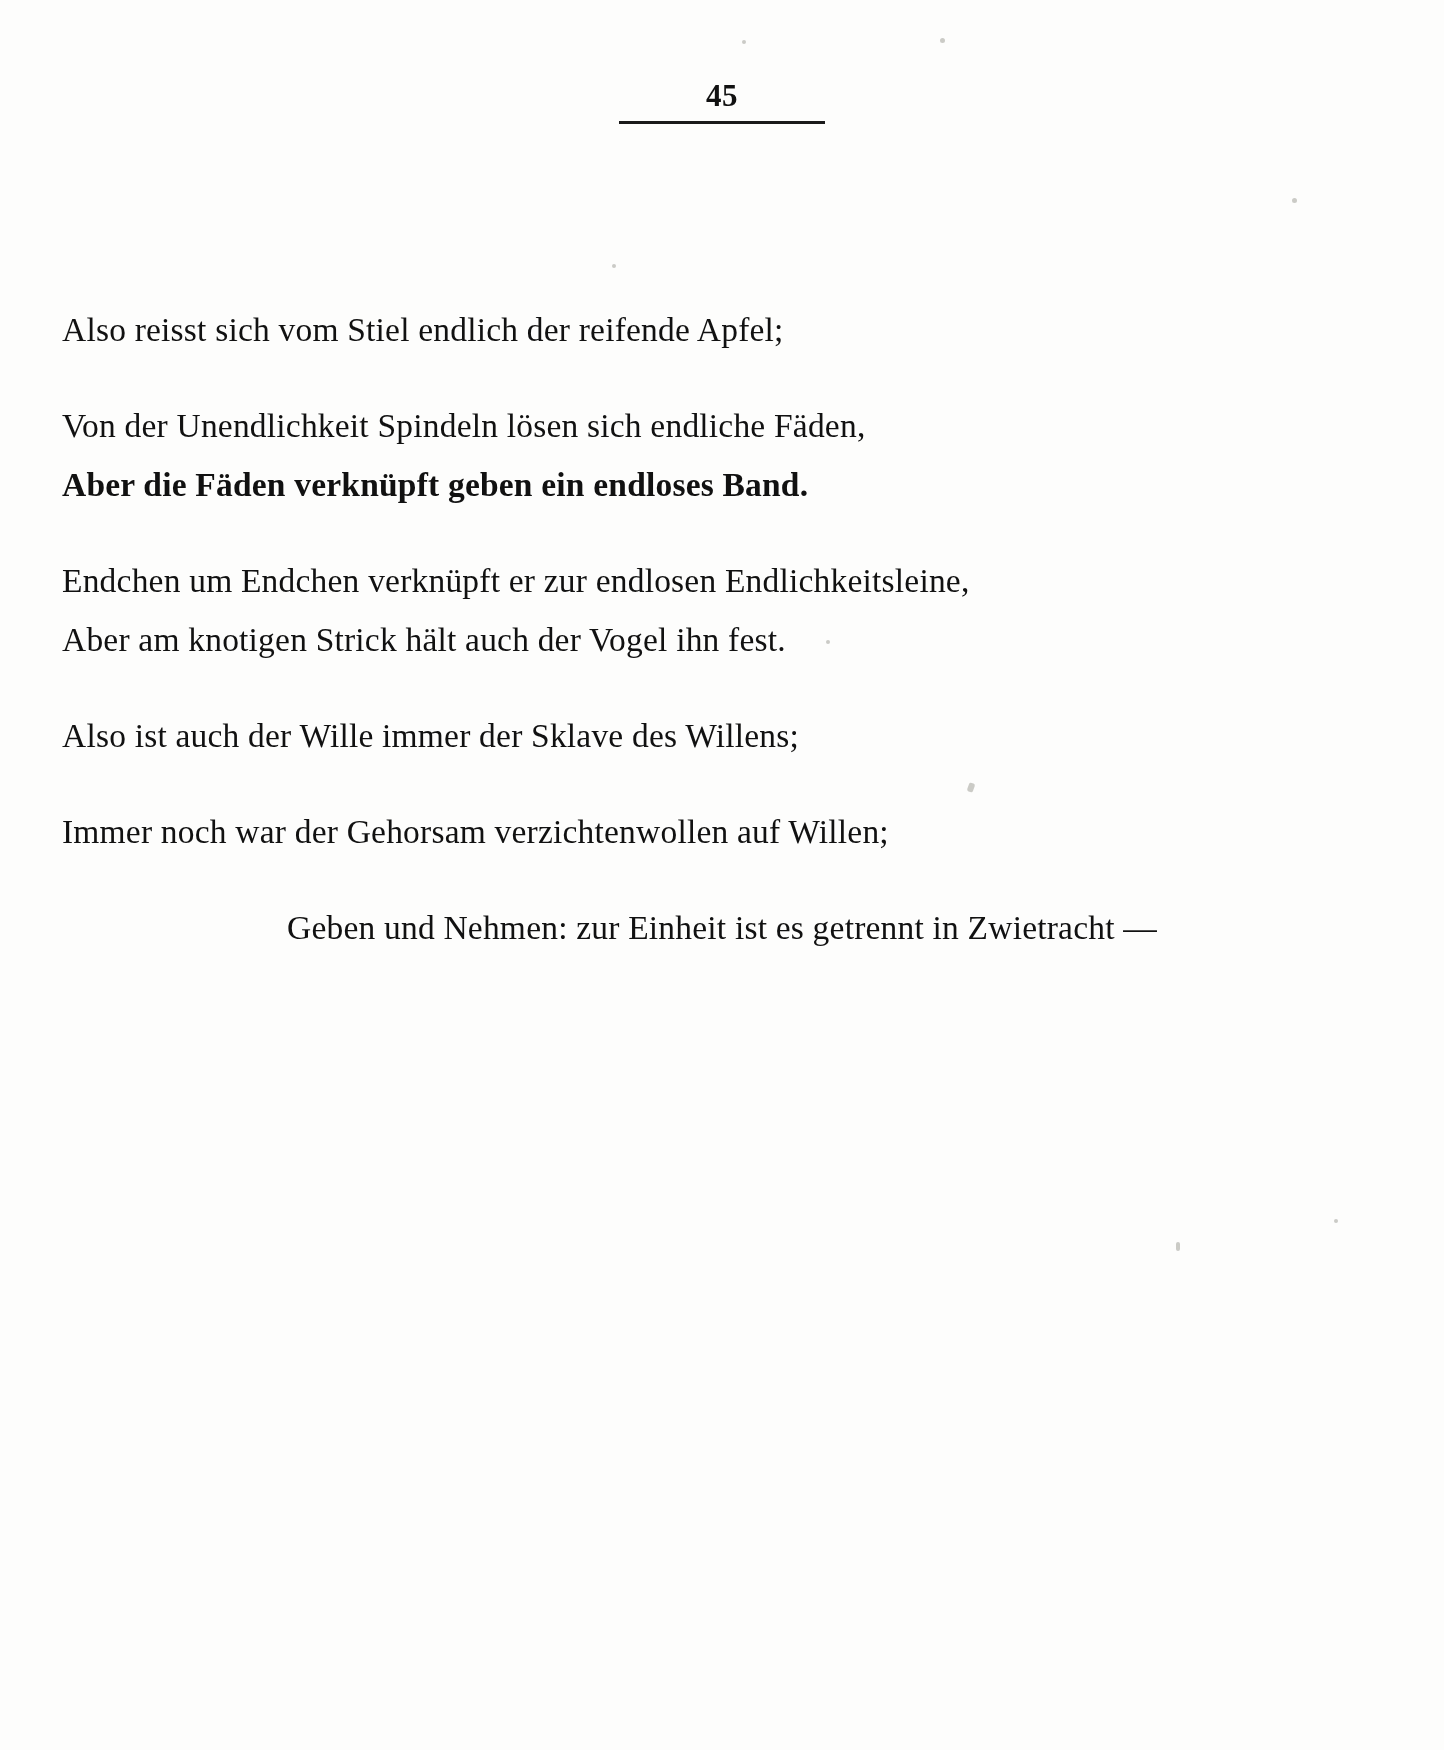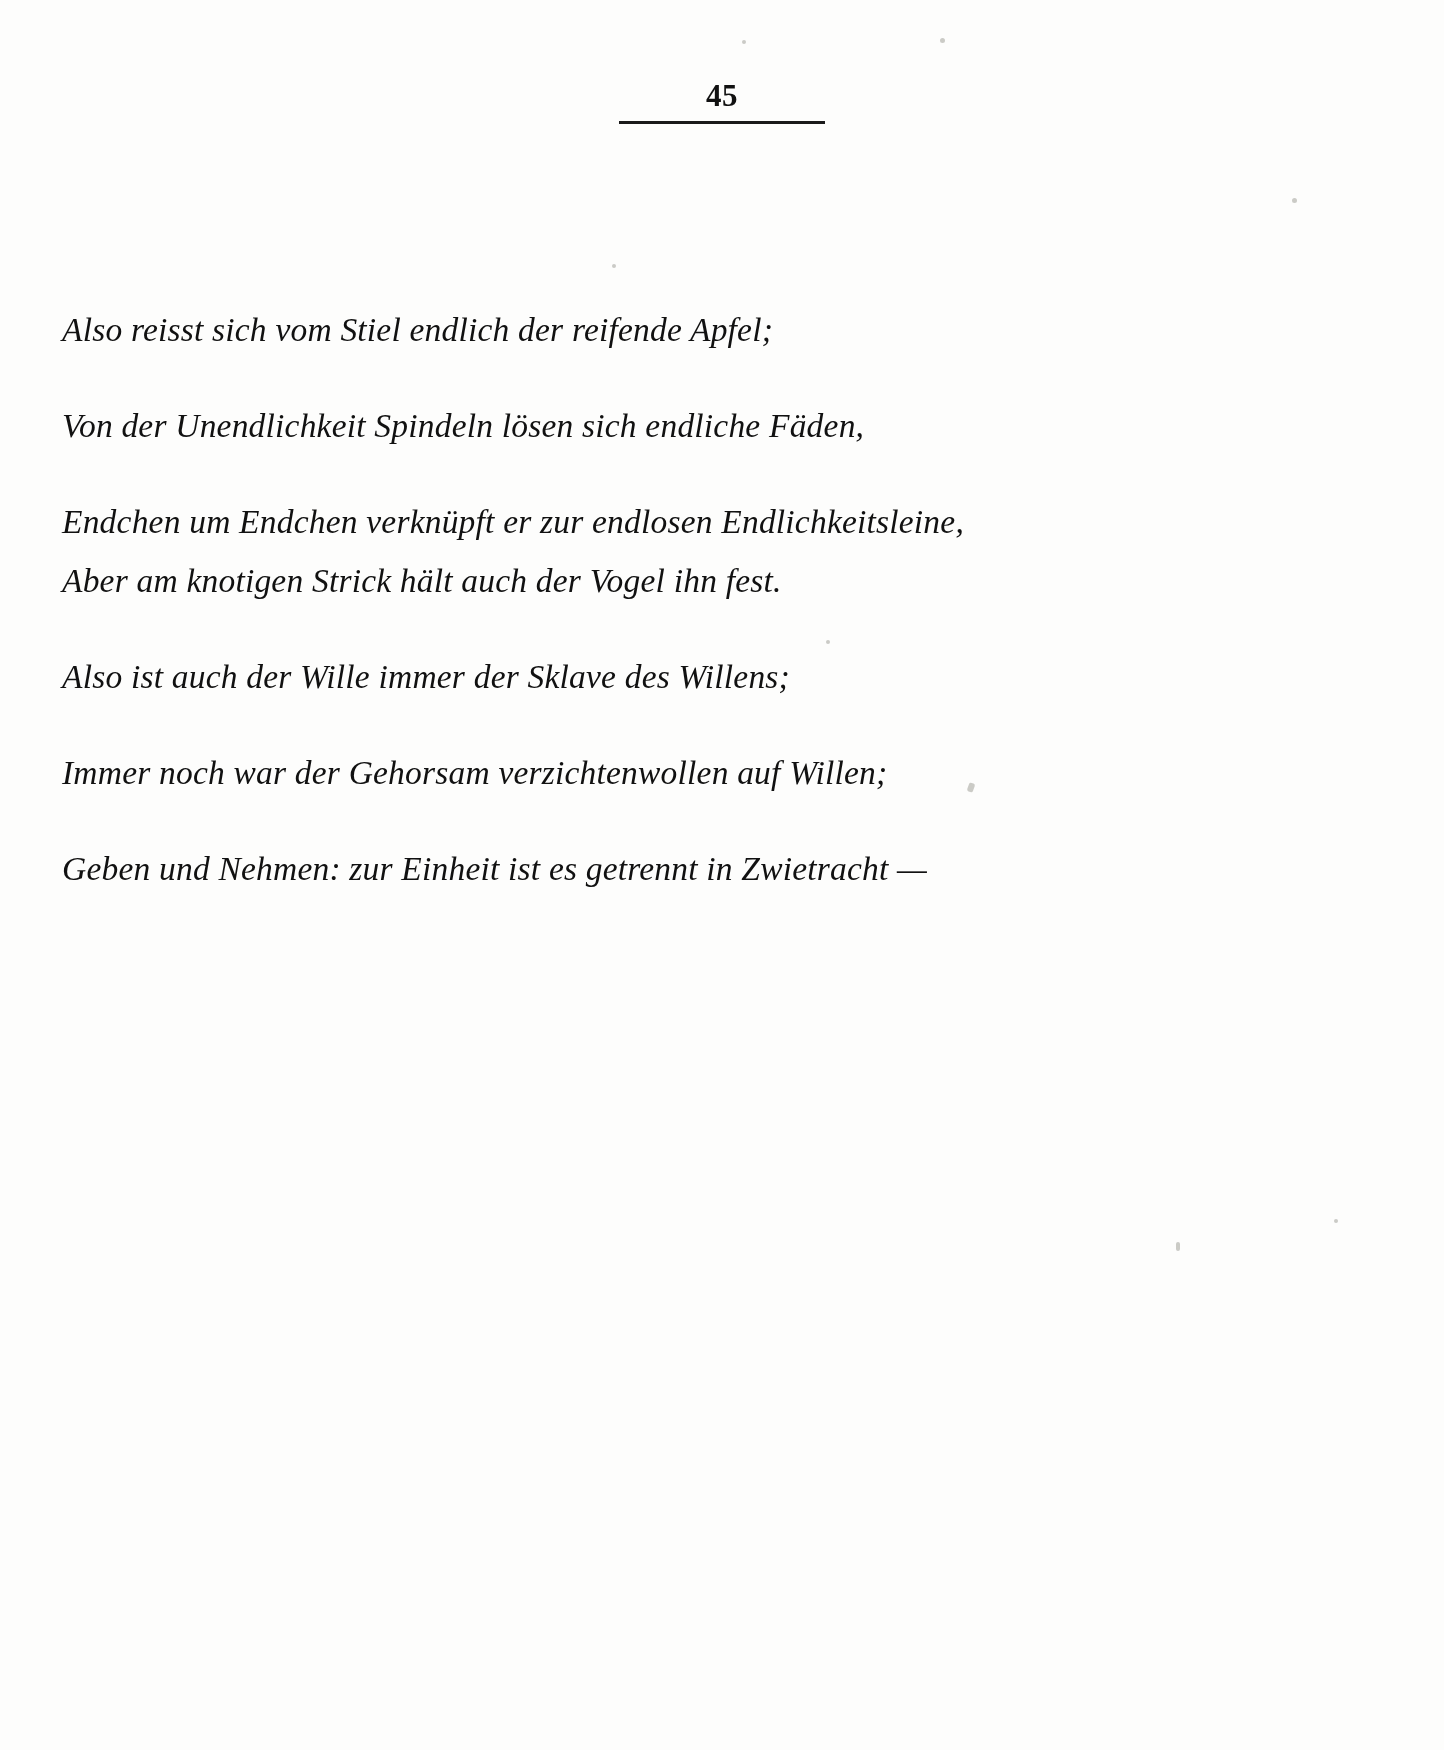--- a/index.html
+++ b/index.html
@@ -42,24 +42,24 @@
     margin: 7px auto 0 auto;
   }
   .poem {
     position: absolute;
     top: 300px;
     left: 62px;
     width: 1320px;
   }
   .stanza {
     margin-bottom: 37px;
-    font-style: italic;
   }
   .stanza:last-child {
     margin-bottom: 0;
+    text-align: center;
   }
   .line {
     font-size: 33.5px;
     line-height: 59px;
     letter-spacing: 0.2px;
     white-space: pre;
     color: #111;
   }
   .line.b {
     font-weight: bold;
@@ -81,20 +81,21 @@
     <div class="page-number">45</div>
     <div class="header-rule"></div>
   </div>
 
   <div class="poem" id="poem-body">
       <div class="stanza">
         <div class="line">Also reisst sich vom Stiel endlich der reifende Apfel;</div>
       </div>
       <div class="stanza">
         <div class="line">Von der Unendlichkeit Spindeln lösen sich endliche Fäden,</div>
+        <div class="line b">Aber die Fäden verknüpft geben ein endloses Band.</div>
       </div>
       <div class="stanza">
       </div>
       <div class="stanza">
         <div class="line">Endchen um Endchen verknüpft er zur endlosen Endlichkeitsleine,</div>
         <div class="line">Aber am knotigen Strick hält auch der Vogel ihn fest.</div>
       </div>
       <div class="stanza">
         <div class="line">Also ist auch der Wille immer der Sklave des Willens;</div>
       </div>

